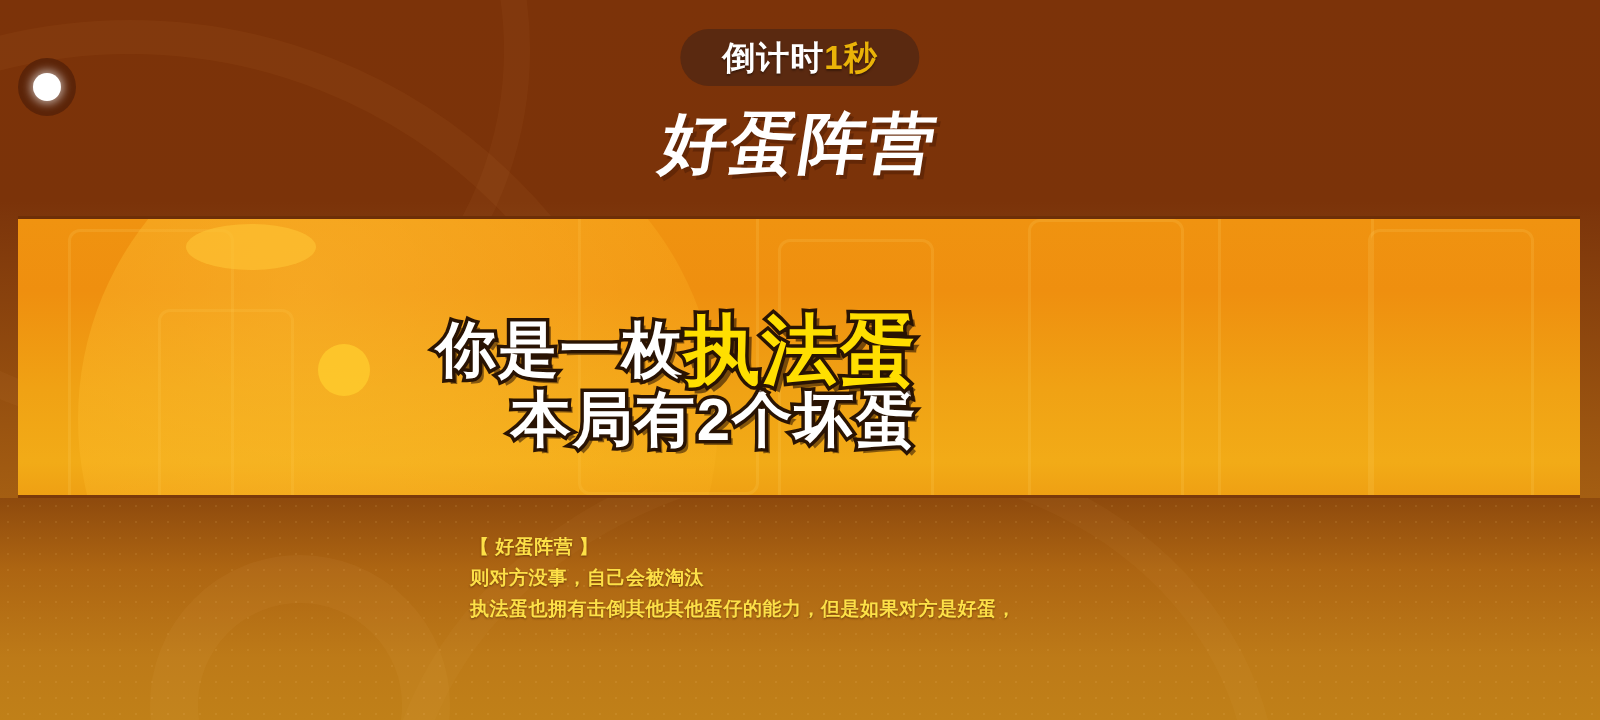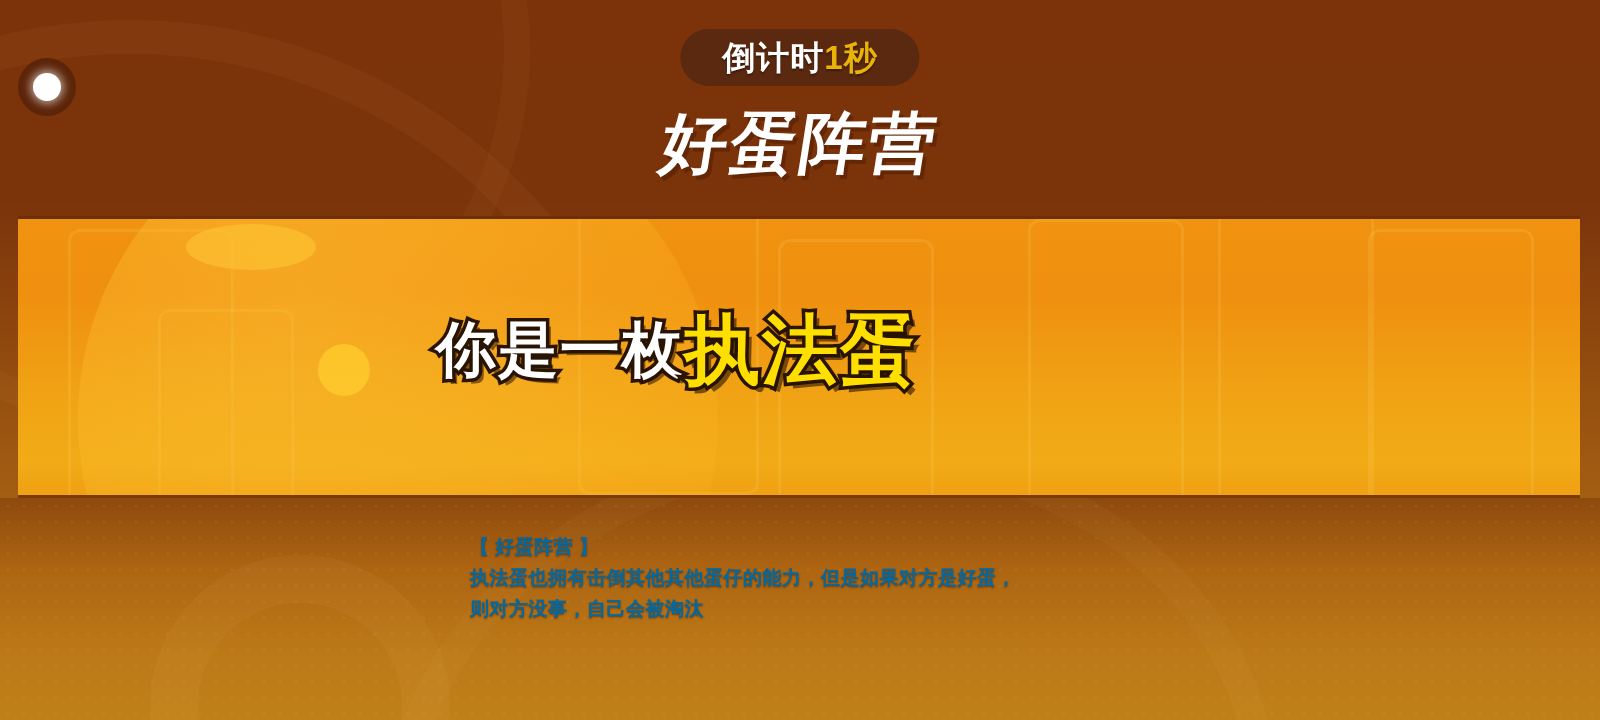--- a/index.html
+++ b/index.html
@@ -237,21 +237,21 @@
   .desc {
     position: absolute;
     left: 470px;
     top: 532px;
     z-index: 6;
   }
   .desc p {
     margin: 0;
     font-size: 19px;
     font-weight: bold;
-    color: #0369a1;
+    color: #fde047;
     line-height: 1.62;
     letter-spacing: 0.5px;
     text-shadow: 0 1px 2px rgba(70,30,4,0.65);
     white-space: nowrap;
   }
 </style>
 </head>
 <body>
 
 <div id="stage">
@@ -286,23 +286,26 @@
       <div class="b-letter bl5"></div>
       <div class="b-circle-lg"></div>
       <div class="b-blob"></div>
       <div class="b-circle-sm"></div>
     </div>
 
     <div class="banner-text">
       <div class="bt-line bt-line1">
         <span class="bt-white">你是一枚</span><span class="bt-yellow">执法蛋</span>
       </div>
+      <div class="bt-line bt-line2">
+        <span class="bt-white">本局有2个坏蛋</span>
+      </div>
     </div>
 
   </div>
 
   <div class="desc">
     <p>【 好蛋阵营 】</p>
+    <p>则对方没事，自己会被淘汰</p>
     <p>执法蛋也拥有击倒其他其他蛋仔的能力，但是如果对方是好蛋，</p>
-    <p>则对方没事，自己会被淘汰</p>
   </div>
 
 </div>
 
 </body></html>

